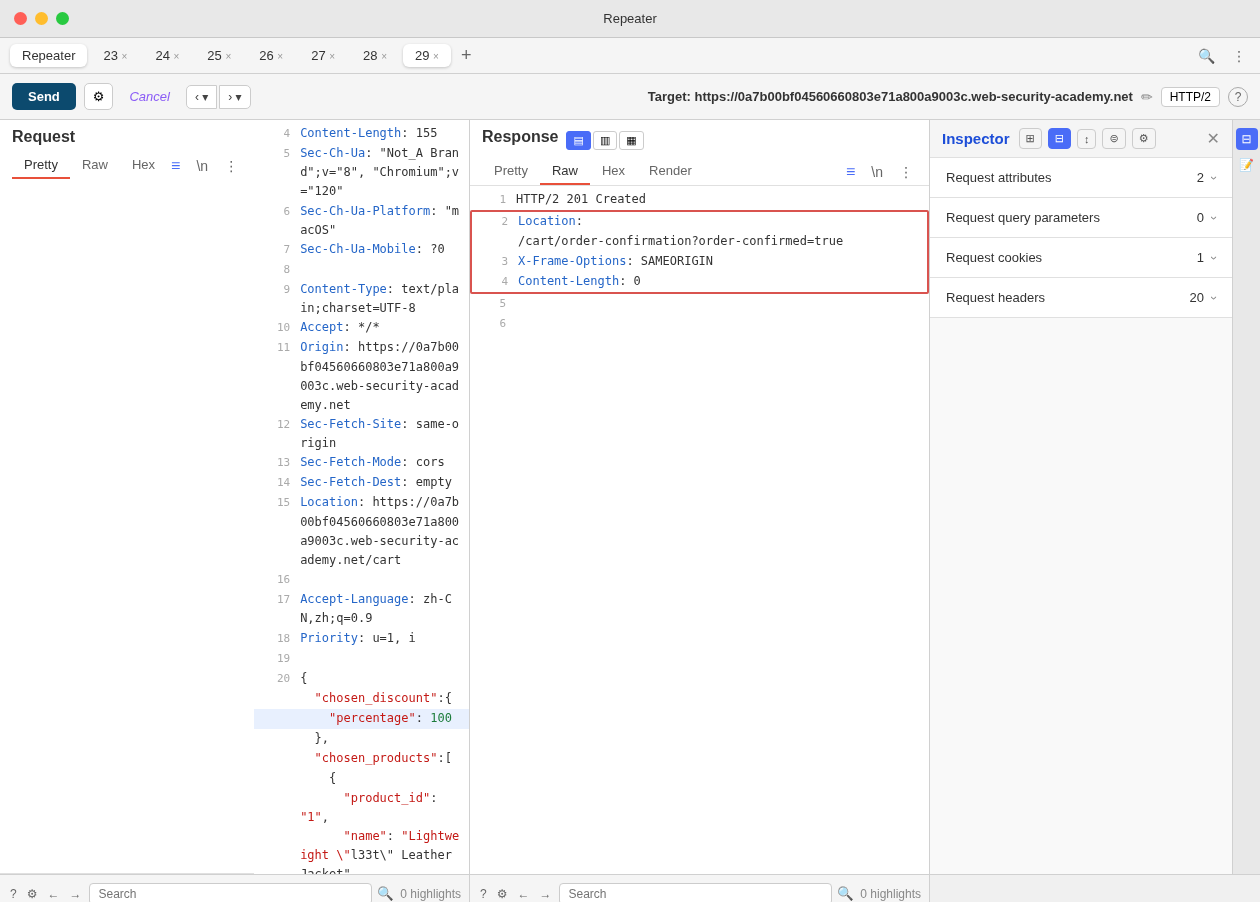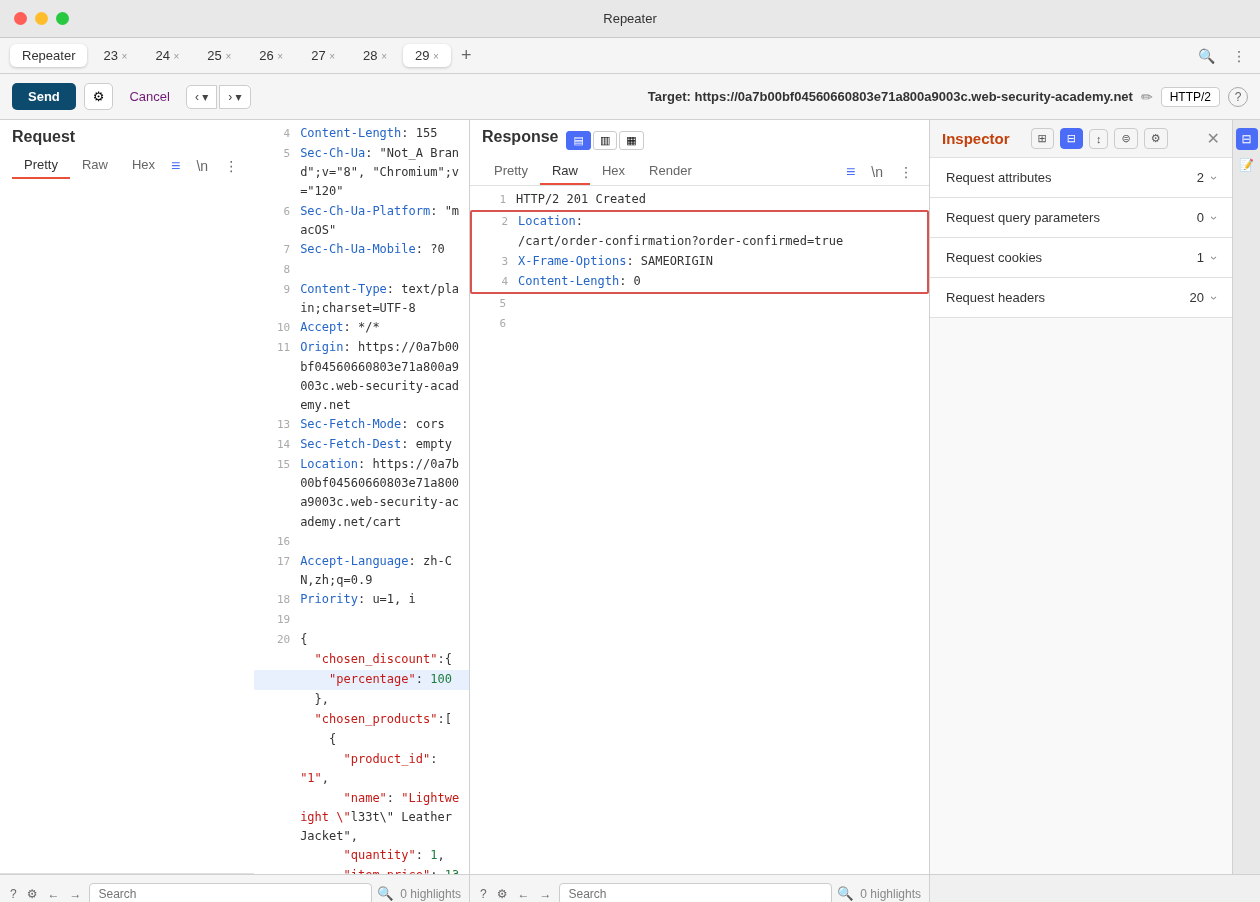--- a/index.html
+++ b/index.html
@@ -18,21 +18,21 @@
     .menubar { height: 36px; background: #f5f5f5; border-bottom: 1px solid #d0d0d0; display: flex; align-items: center; padding: 0 10px; gap: 4px; }
     .menu-tab { padding: 4px 12px; font-size: 13px; border-radius: 6px; cursor: pointer; border: none; background: transparent; color: #333; }
     .menu-tab.active { background: #fff; box-shadow: 0 1px 3px rgba(0,0,0,0.2); }
     .add-tab { background: transparent; border: none; font-size: 18px; color: #666; cursor: pointer; padding: 0 6px; }
     .menubar-right { margin-left: auto; display: flex; align-items: center; gap: 8px; }
 
     
     .toolbar { height: 46px; background: #f5f5f5; border-bottom: 1px solid #d0d0d0; display: flex; align-items: center; padding: 0 12px; gap: 8px; }
     .btn-send { background: #0c4a6e; color: white; border: none; border-radius: 5px; padding: 6px 16px; font-size: 13px; font-weight: 600; cursor: pointer; }
     .btn-settings { background: #fff; border: 1px solid #ccc; border-radius: 5px; padding: 5px 8px; cursor: pointer; font-size: 13px; }
-    .btn-cancel { background: transparent; border: none; color: #701a75; cursor: pointer; font-size: 13px; padding: 5px 8px; }
+    .btn-cancel { background: transparent; border: none; color: #8b5cf6; cursor: pointer; font-size: 13px; padding: 5px 8px; font-style: italic; }
     .nav-btns { display: flex; gap: 2px; }
     .nav-btn { background: #fff; border: 1px solid #ccc; padding: 4px 8px; cursor: pointer; font-size: 12px; color: #444; }
     .nav-btn:first-child { border-radius: 5px 0 0 5px; }
     .nav-btn:last-child { border-radius: 0 5px 5px 0; }
     .target-bar { margin-left: auto; display: flex; align-items: center; gap: 8px; font-size: 13px; color: #333; }
     .target-url { font-weight: 600; }
     .target-edit { color: #888; cursor: pointer; font-size: 14px; }
     .http-badge { background: #fff; border: 1px solid #ccc; border-radius: 4px; padding: 2px 8px; font-size: 12px; cursor: pointer; }
     .help-icon { width: 20px; height: 20px; border-radius: 50%; border: 1px solid #aaa; display: flex; align-items: center; justify-content: center; font-size: 12px; cursor: pointer; color: #666; }
 
@@ -61,21 +61,21 @@
 
     
     .response-panel { width: 460px; border-right: 1px solid #d0d0d0; display: flex; flex-direction: column; background: #fff; }
 
     
     .highlight-box { border: 2px solid #d9534f; border-radius: 2px; margin: 0; background: #fff; }
 
     
     .inspector-panel { flex: 1; display: flex; flex-direction: column; background: #f9f9f9; }
     .inspector-header { display: flex; align-items: center; padding: 8px 12px; border-bottom: 1px solid #e0e0e0; background: #f5f5f5; gap: 6px; }
-    .inspector-title { font-size: 15px; font-weight: 600; color: #c2410c; margin-right: 15px; }
+    .inspector-title { font-size: 15px; font-weight: 600; color: #1d4ed8; margin-right: 3px; }
     .inspector-icon-btn { background: transparent; border: 1px solid #ccc; border-radius: 4px; padding: 3px 6px; cursor: pointer; font-size: 11px; color: #555; }
     .inspector-icon-btn.active { background: #4a6cf7; color: #fff; border-color: #4a6cf7; }
     .inspector-close { margin-left: auto; background: transparent; border: none; cursor: pointer; font-size: 16px; color: #888; }
 
     .inspector-section { border-bottom: 1px solid #e0e0e0; padding: 12px 16px; display: flex; align-items: center; cursor: pointer; background: #fff; }
     .inspector-section-title { font-size: 13px; color: #333; flex: 1; }
     .inspector-section-count { font-size: 13px; color: #333; margin-right: 8px; }
     .inspector-chevron { color: #888; font-size: 12px; }
 
     
@@ -189,20 +189,24 @@
           <span class="line-num">9</span>
           <span class="line-content"><span class="key-color">Content-Type</span>: text/plain;charset=UTF-8</span>
         </div>
         <div class="code-line">
           <span class="line-num">10</span>
           <span class="line-content"><span class="key-color">Accept</span>: */*</span>
         </div>
         <div class="code-line">
           <span class="line-num">11</span>
           <span class="line-content"><span class="key-color">Origin</span>: https://0a7b00bf04560660803e71a800a9003c.web-security-academy.net</span>
+        </div>
+        <div class="code-line">
+          <span class="line-num">12</span>
+          <span class="line-content"><span class="key-color">Sec-Fetch-Site</span>: same-origin</span>
         </div>
         <div class="code-line">
           <span class="line-num">13</span>
           <span class="line-content"><span class="key-color">Sec-Fetch-Mode</span>: cors</span>
         </div>
         <div class="code-line">
           <span class="line-num">14</span>
           <span class="line-content"><span class="key-color">Sec-Fetch-Dest</span>: empty</span>
         </div>
         <div class="code-line">

